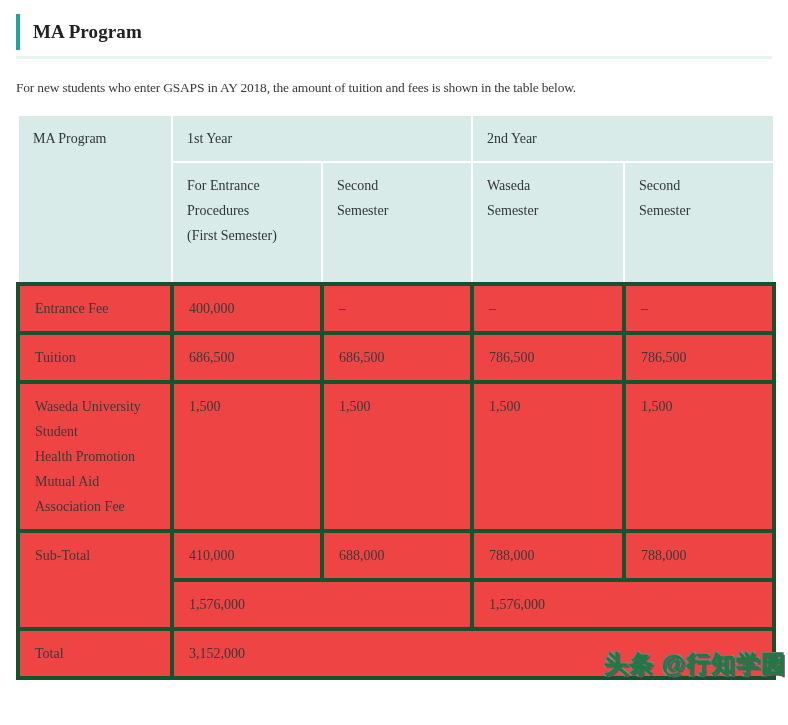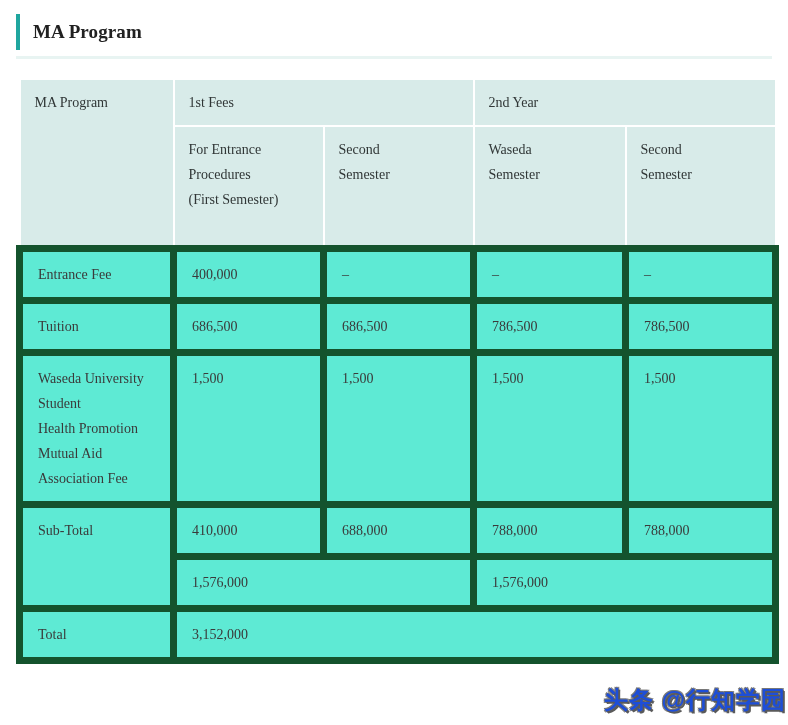--- a/index.html
+++ b/index.html
@@ -75,36 +75,36 @@
   }
   th {
     background: #d8ebe9;
     border: 2px solid #ffffff;
     font-weight: 400;
     color: #303636;
     padding: 10px 14px;
   }
   thead tr.hdr-row2 th { border-bottom: 1px solid #cfe0dd; }
   td {
-    background: #5eead4;
-    border: 7px solid #14532d;
+    background: #ef4444;
+    border: 4px solid #14532d;
     color: #3a3a3a;
     padding: 10px 15px;
   }
   tr.h46 { height: 46px; }
   tr.h98 { height: 122px; }
   tr.h146 { height: 146px; }
   tr.h45 { height: 45px; padding-left: 48px; }
 
   
   .watermark {
     position: absolute;
-    top: 684px; right: 2px;
+    top: 648px; right: 2px;
     font-size: 24px; font-weight: 700;
-    color: #1d4ed8;
+    color: #15803d;
     letter-spacing: 1px;
     text-shadow:
       2px 2px 0 #5a5a5a,
       1px 1px 0 #6a6a6a,
       -1px -1px 0 #777777,
       1px -1px 0 #888888,
       -1px 1px 0 #888888;
   }
 </style>
 </head>
@@ -113,34 +113,35 @@
 <div class="container">
 
   <div class="page-heading">
     <div class="accent-bar"></div>
     <h1>MA Program</h1>
   </div>
 
   <div class="banner-rule"></div>
 
   <div class="intro">
+    <p>For new students who enter GSAPS in AY 2018, the amount of tuition and fees is shown in the table below.</p>
   </div>
 
   <table>
     <colgroup>
       <col style="width:154px">
       <col style="width:150px">
       <col style="width:150px">
       <col style="width:152px">
       <col style="width:150px">
     </colgroup>
     <thead>
       <tr class="h46">
         <th rowspan="2">MA Program</th>
-        <th colspan="2">1st Fees</th>
+        <th colspan="2">1st Year</th>
         <th colspan="2">2nd Year</th>
       </tr>
       <tr class="hdr-row2 h98">
         <th>For Entrance
 Procedures
 (First Semester)</th>
         <th>Second
 Semester</th>
         <th>Waseda
 Semester</th>

